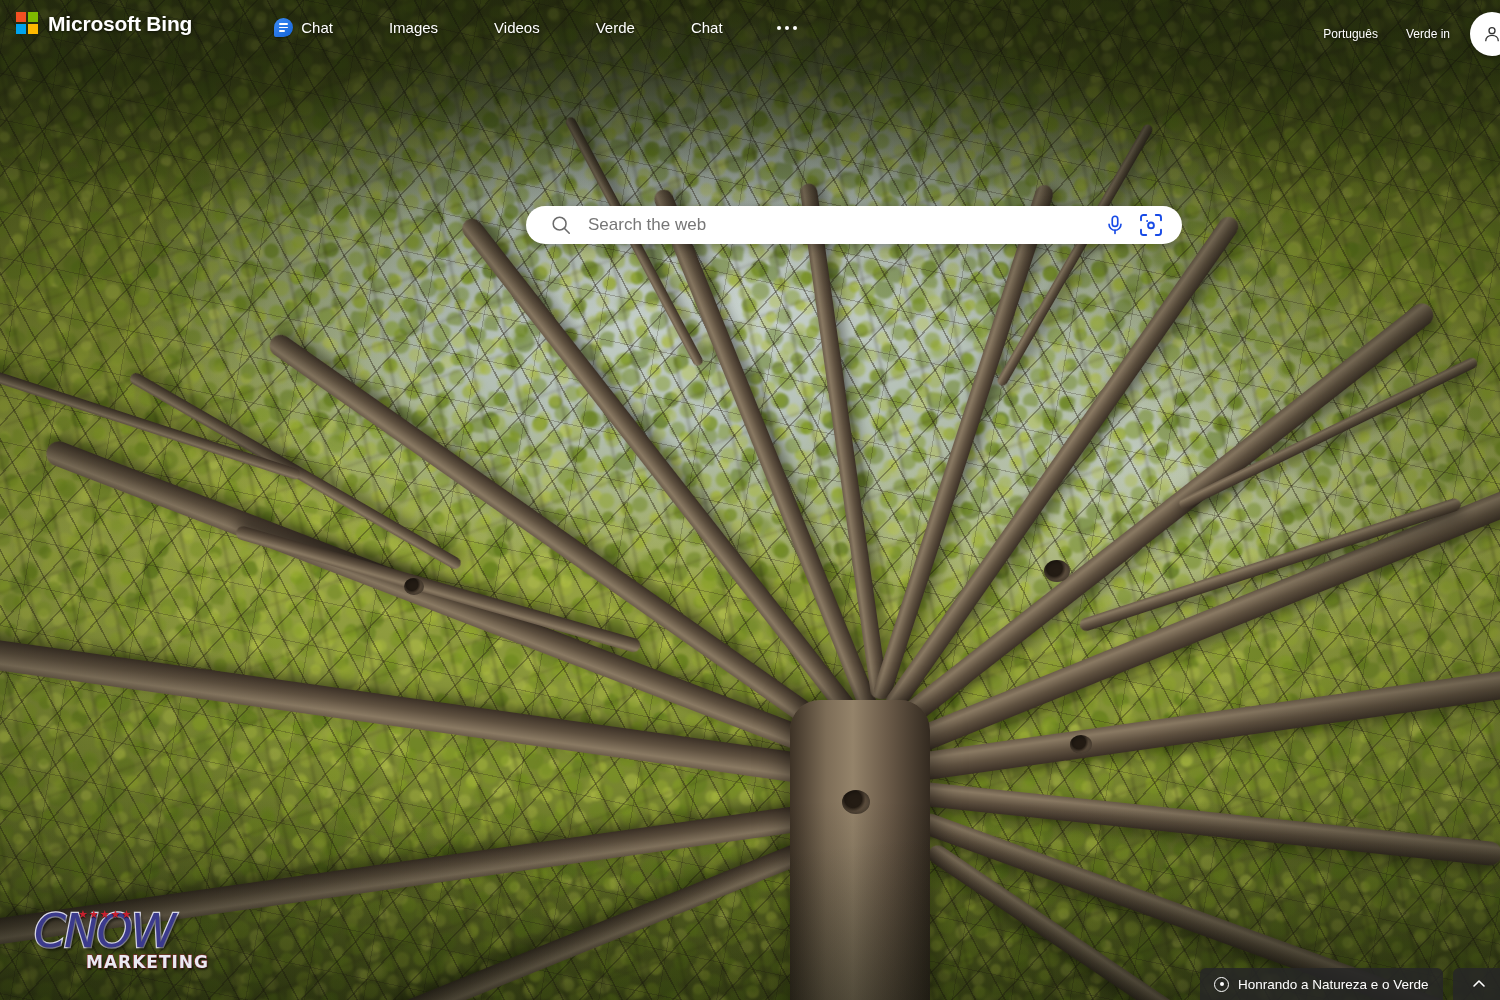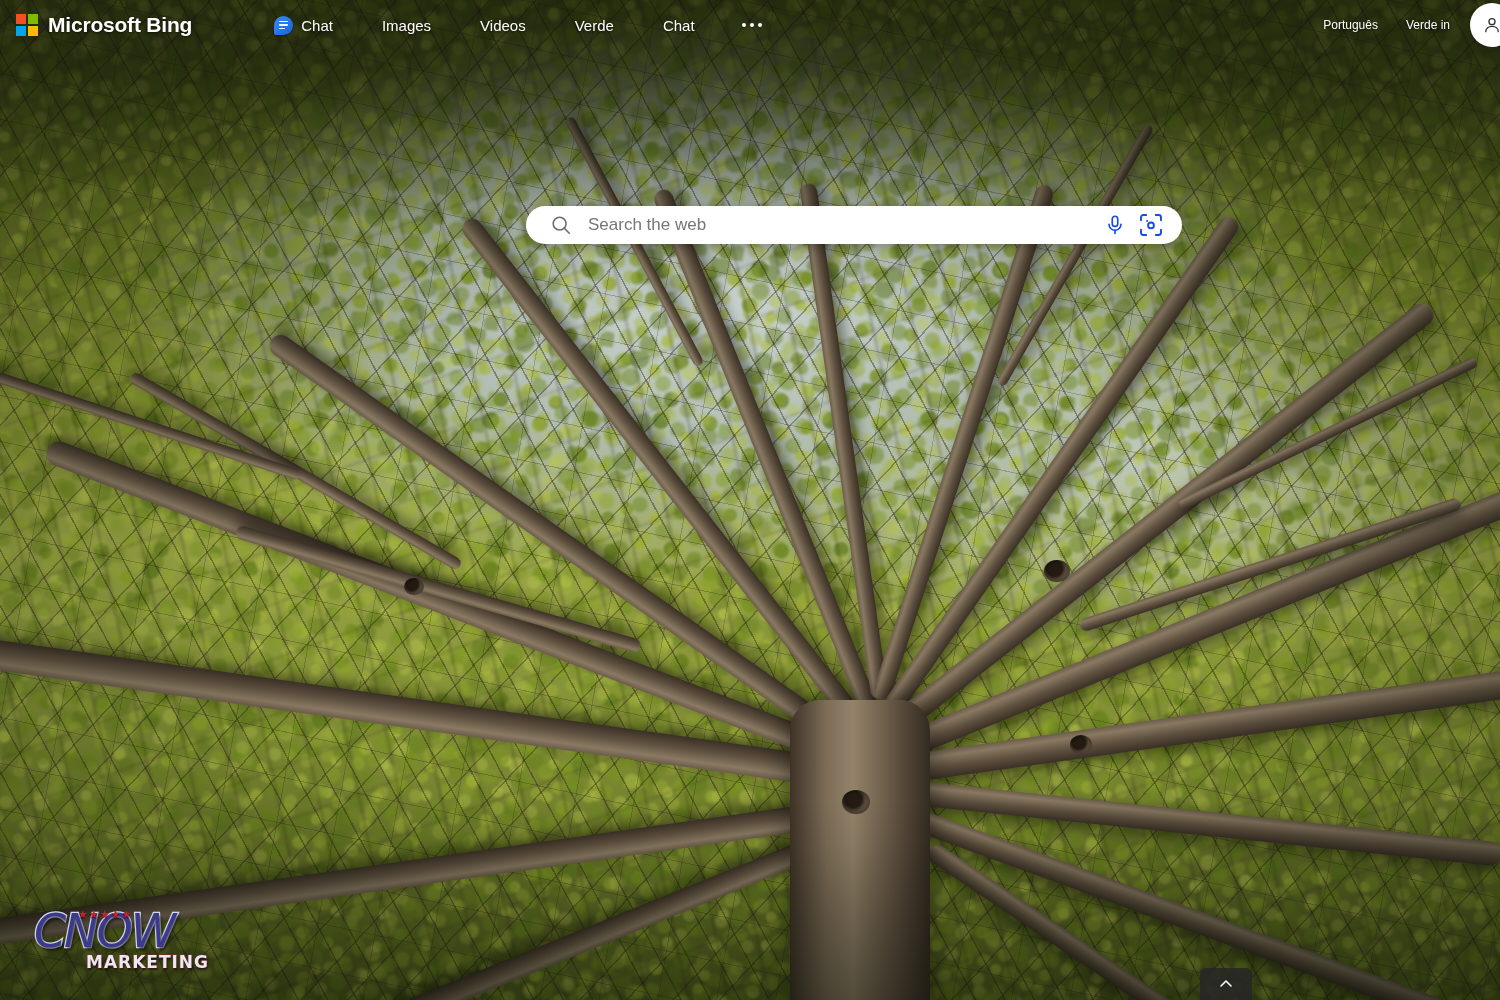--- a/index.html
+++ b/index.html
@@ -115,36 +115,36 @@
   }
   .darkveil {
     position:absolute; inset:0;
     background:
       radial-gradient(ellipse 70% 60% at 50% 58%, rgba(0,0,0,0) 45%, rgba(10,14,6,.40) 100%),
       linear-gradient(180deg, rgba(8,12,5,.45) 0 7%, rgba(8,12,5,0) 22%, rgba(8,12,5,0) 80%, rgba(8,12,5,.35) 100%);
   }
 
   
   #header {
-    position:absolute; top:0; left:0; right:0; height:50px;
-    display:flex; align-items:center;
+    position:absolute; top:12px; left:0; right:0; height:50px;
+    display:flex; align-items:flex-start;
     z-index:40;
     text-shadow:0 1px 3px rgba(0,0,0,.65);
   }
   .ms-logo { display:flex; margin-left:16px; width:22px; height:22px; flex-wrap:wrap; }
   .ms-logo span { width:10px; height:10px; display:block; }
   .ms-logo span:nth-child(1){ background:#f25022; margin:0 2px 2px 0; }
   .ms-logo span:nth-child(2){ background:#7fba00; margin:0 0 2px 0; }
   .ms-logo span:nth-child(3){ background:#00a4ef; margin:0 2px 0 0; }
   .ms-logo span:nth-child(4){ background:#ffb900; }
   .brand {
     color:#fff; font-size:21px; font-weight:600; margin-left:10px;
     letter-spacing:-.2px; white-space:nowrap;
   }
-  .nav { display:flex; align-items:center; margin-left:62px; gap:9px; }
+  .nav { display:flex; align-items:center; margin-left:62px; gap:16px; }
   .nav-item {
     color:#fff; font-size:15px; padding:6px 20px; cursor:pointer;
     white-space:nowrap; display:flex; align-items:center; gap:8px;
     border-radius:4px;
   }
   .chat-bubble {
     width:19px; height:19px; border-radius:50% 50% 50% 10%;
     background:linear-gradient(135deg,#3b8bf5 0%,#1464d8 100%);
     display:flex; align-items:center; justify-content:center;
     box-shadow:0 1px 2px rgba(0,0,0,.4);
@@ -377,19 +377,25 @@
 </div>
 
 <div id="watermark">
   <div class="wm-main">CNOW</div>
   <div class="wm-stars">★★★★★</div>
   <div class="wm-sub">MARKETING</div>
 </div>
 
 <div id="caption-wrap">
 
+  <div id="caption-bar">
+    <span class="info-circ">
+        <b></b>
+      </span>
+    <span>Honrando a Natureza e o Verde</span>
+  </div>
 
   <div id="caption-expand">
     <svg width="16" height="16" viewBox="0 0 16 16" fill="none" stroke="#fff" stroke-width="1.6" stroke-linecap="round" stroke-linejoin="round">
       <polyline points="3,10 8,5 13,10"></polyline>
     </svg>
   </div>
 </div>
 
 </body></html>

